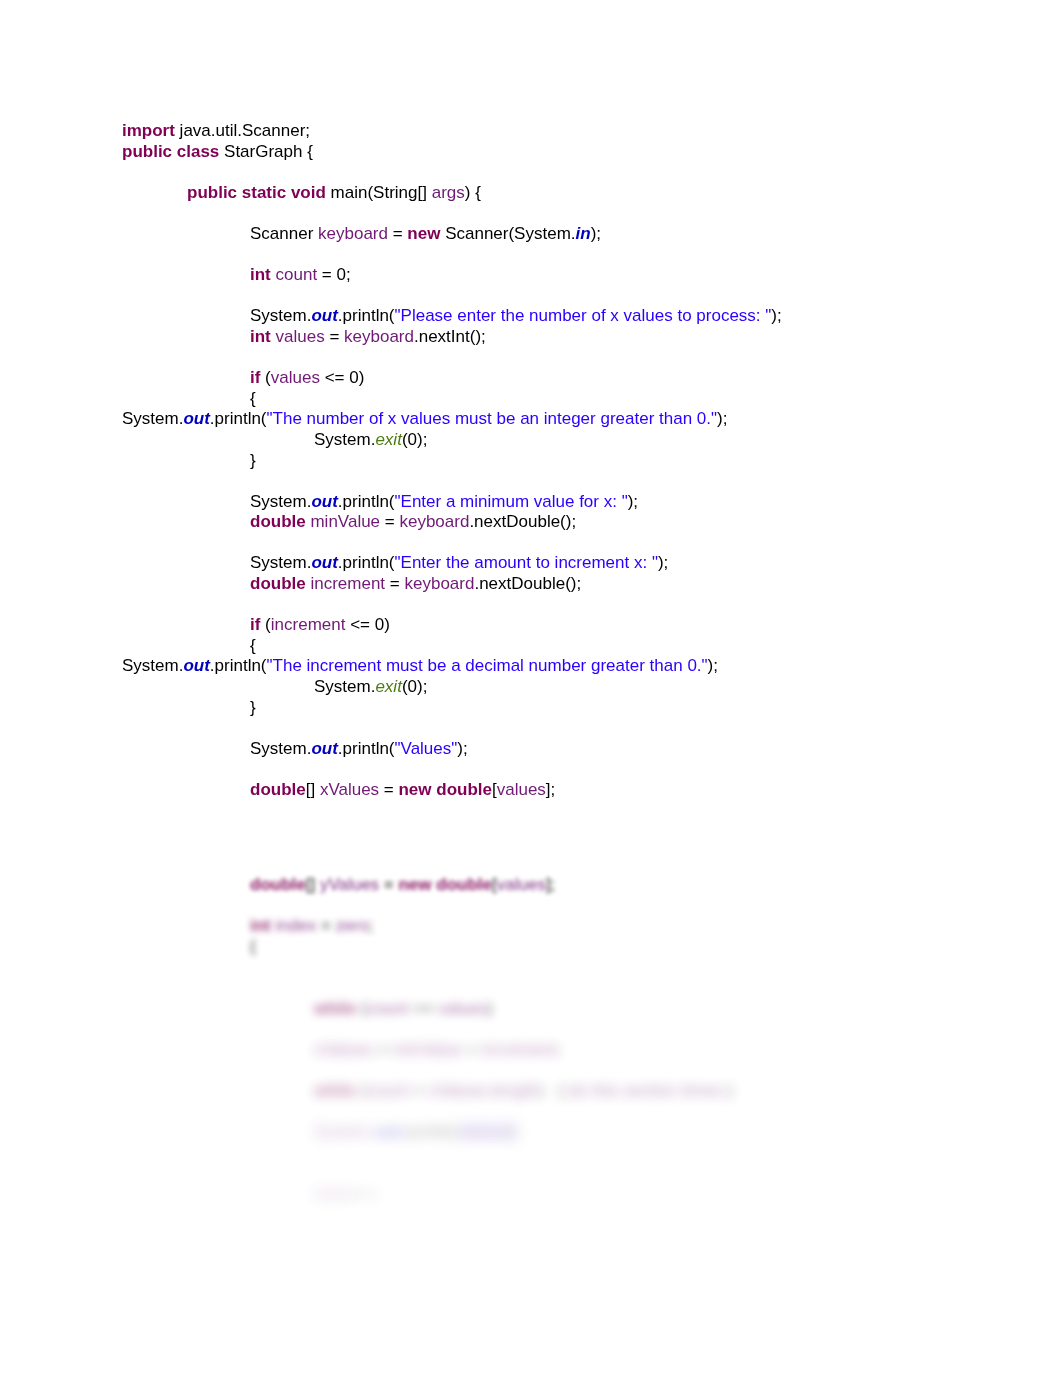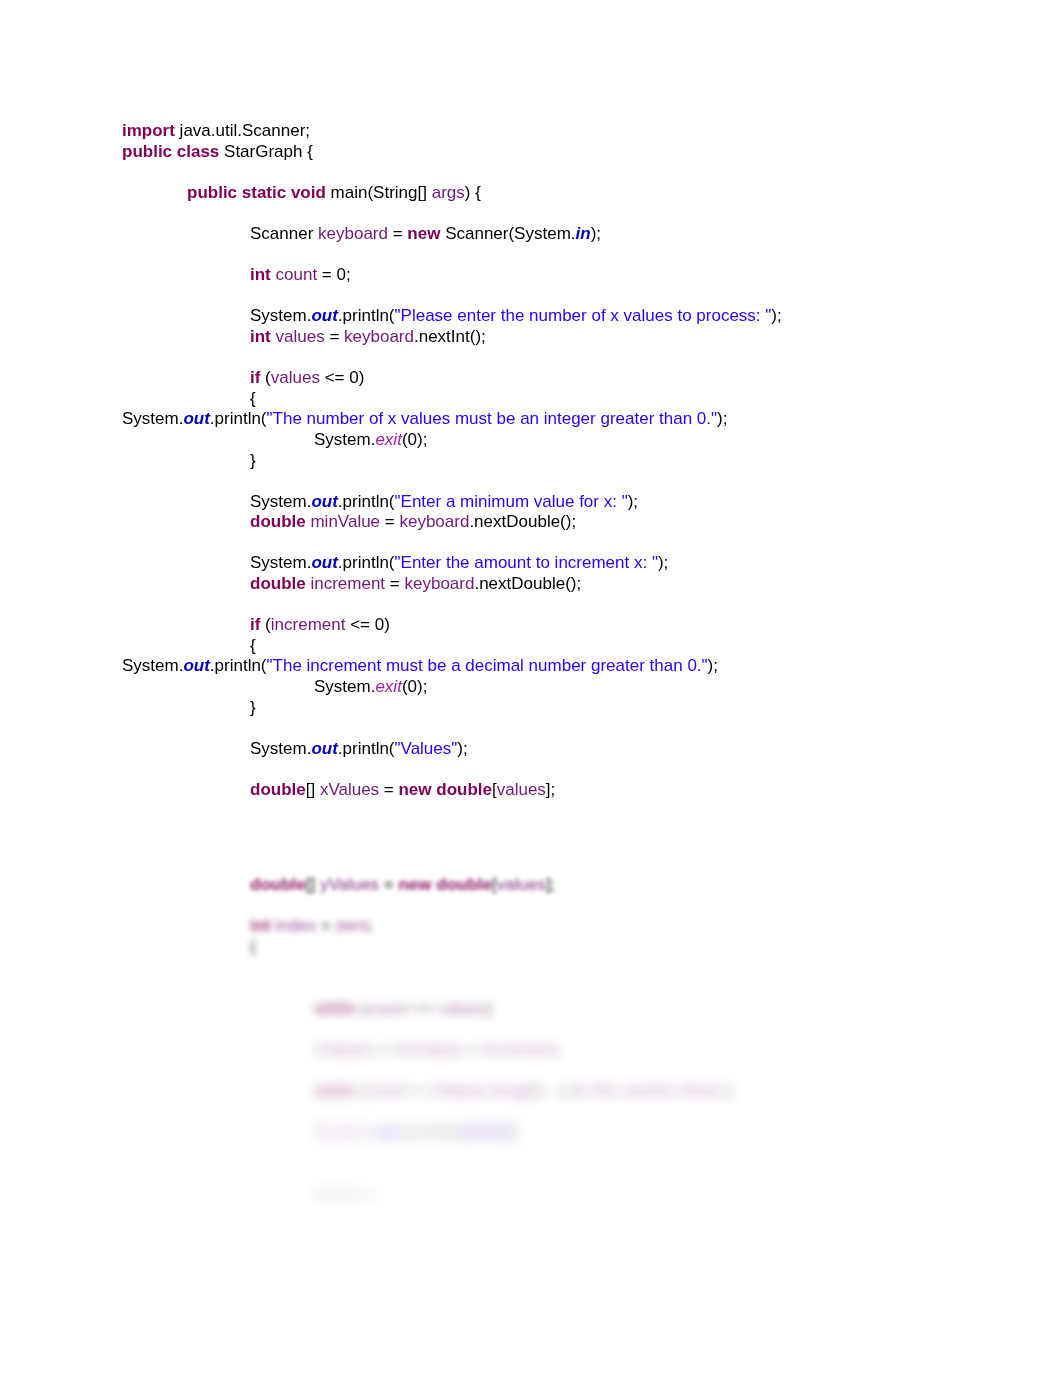--- a/index.html
+++ b/index.html
@@ -44,21 +44,21 @@
   .i3 { padding-left: 192px; }
 
   
   .wrap { text-indent: -192px; padding-left: 192px; }
 
   
   .kw    { color: #7F0055; font-weight: bold; }
   .str   { color: #2A00FF; }
   .var   { color: #701a75; }
   .fld   { color: #0000C0; font-weight: bold; font-style: italic; }
-  .mth   { color: #a21caf; font-style: italic; }
+  .mth   { color: #4d7c0f; font-style: italic; }
   .plain { color: #000000; }
 
   
   .b1 { filter: blur(2.2px); opacity: .92; }
   .b2 { filter: blur(3.4px); opacity: .80; }
   .b3 { filter: blur(4.6px); opacity: .62; }
   .b4 { filter: blur(5.6px); opacity: .48; }
   .b5 { filter: blur(6.4px); opacity: .34; }
   .b6 { filter: blur(7.0px); opacity: .24; }
 

